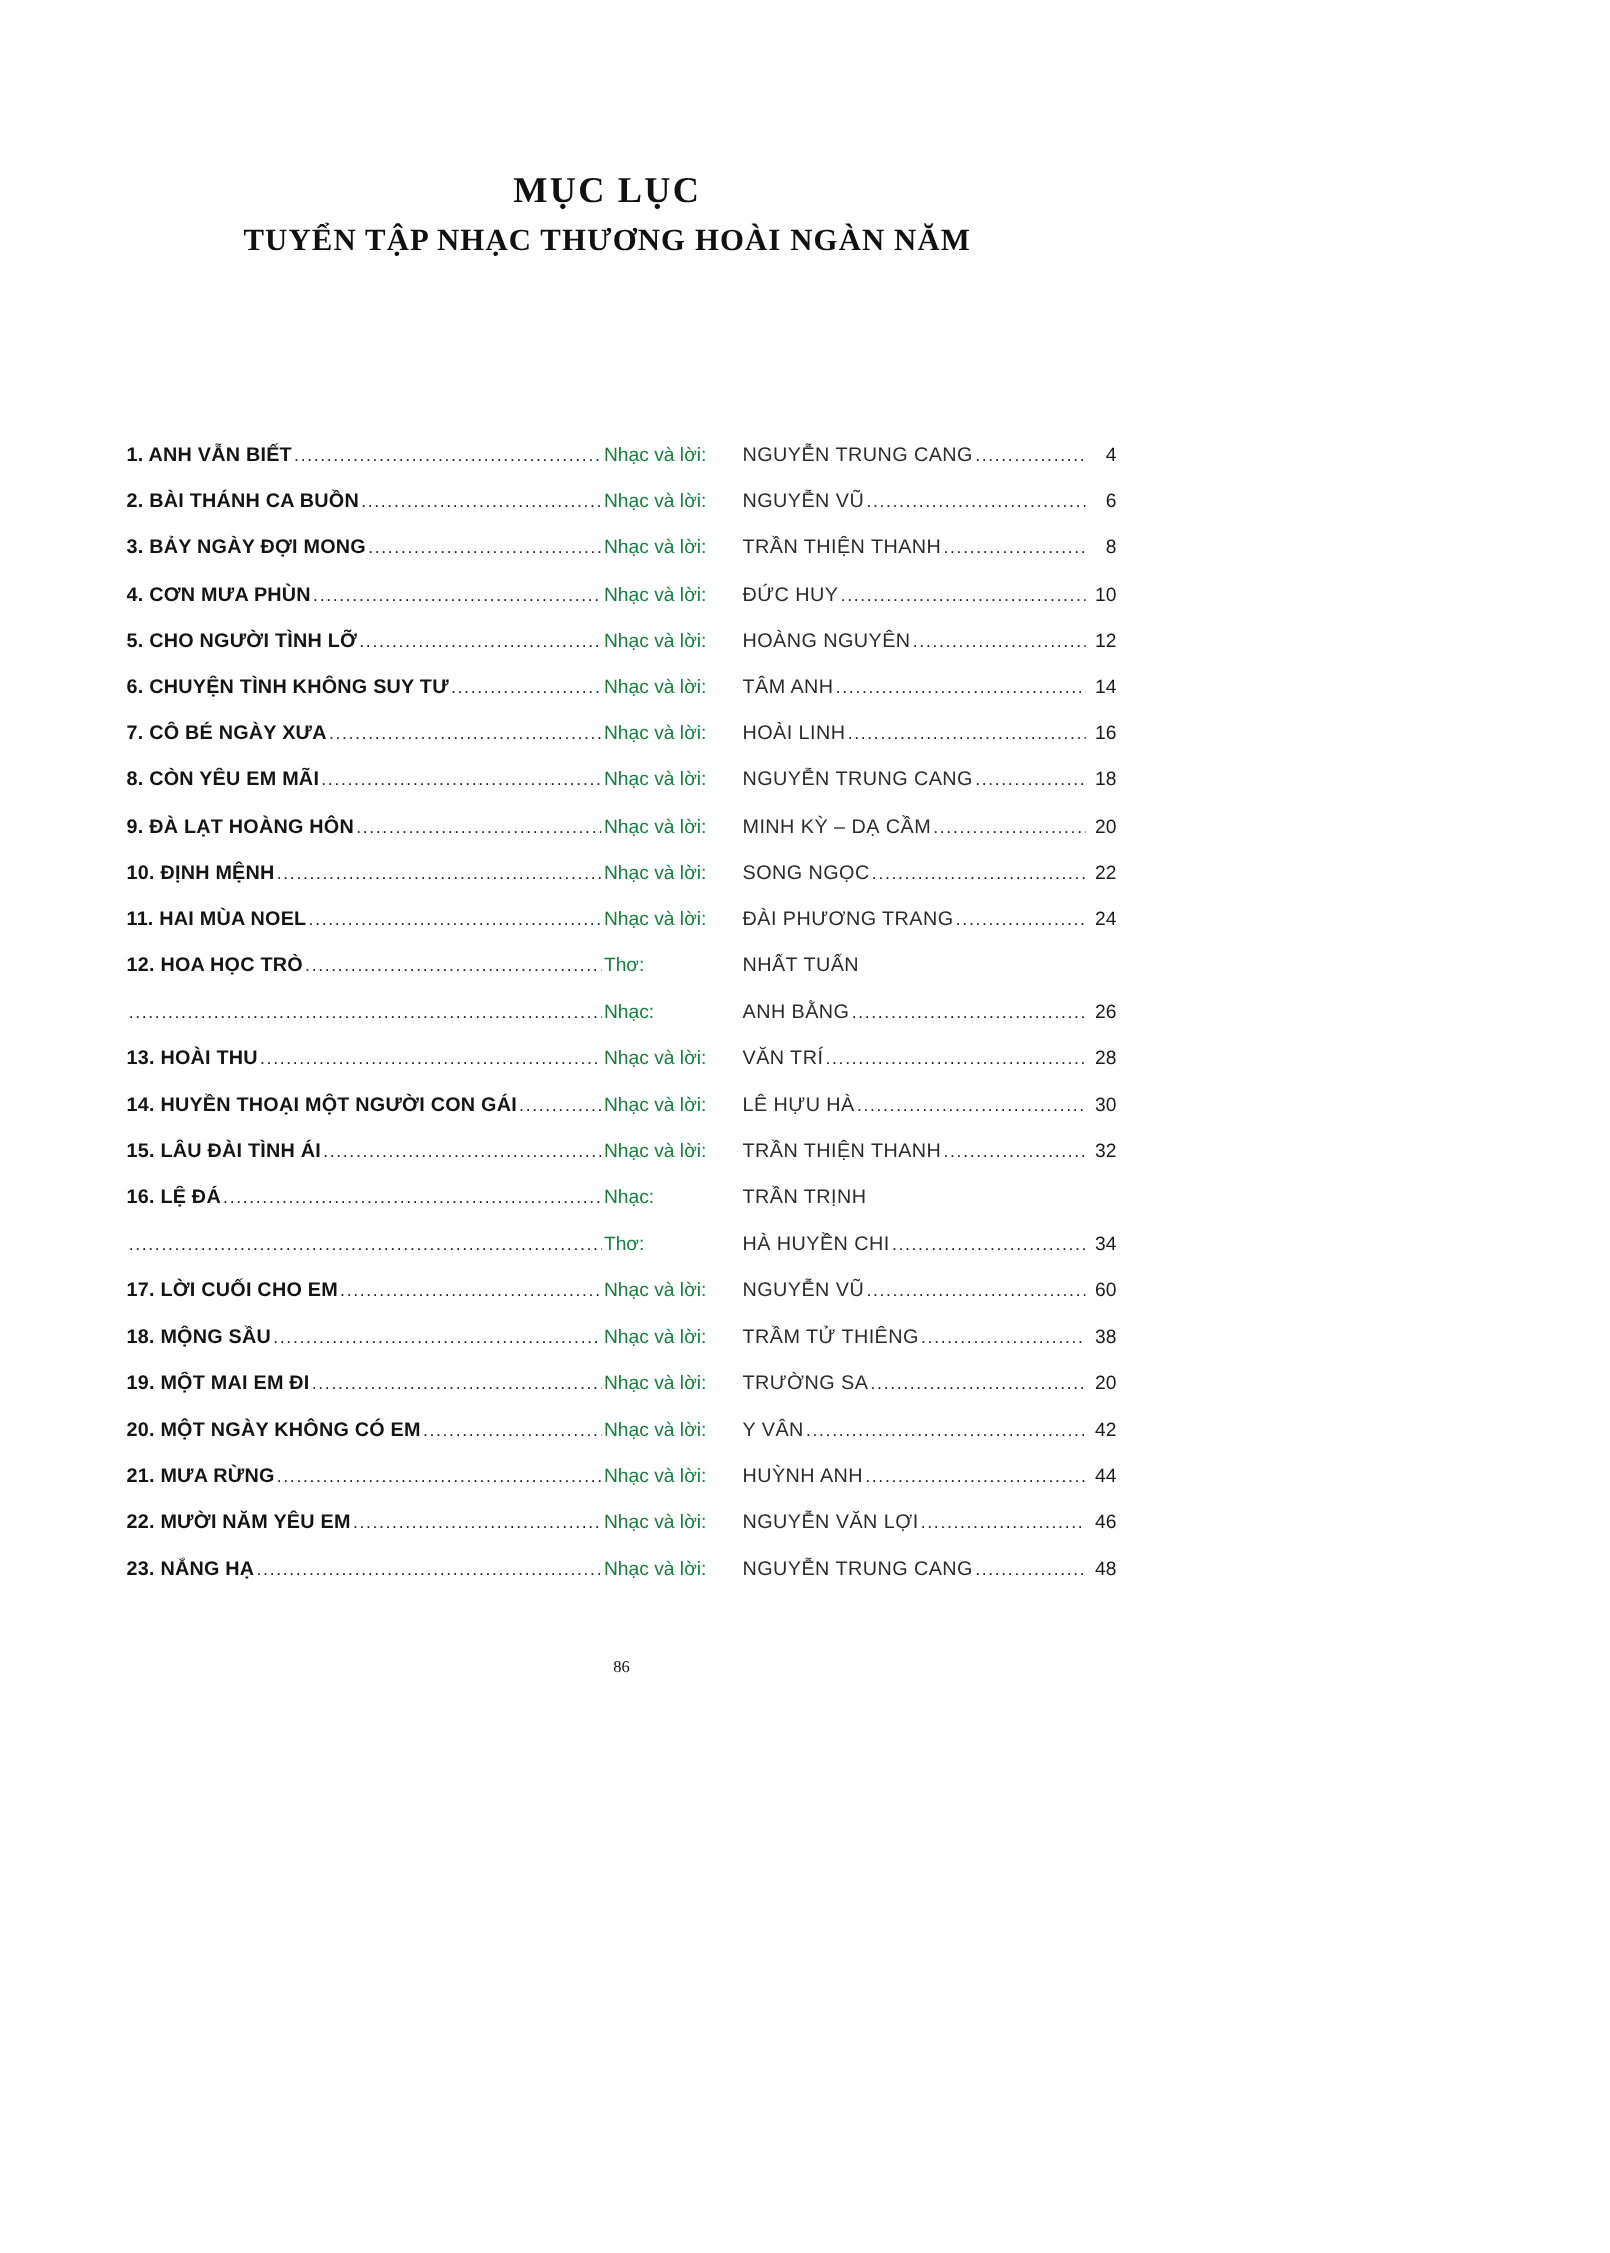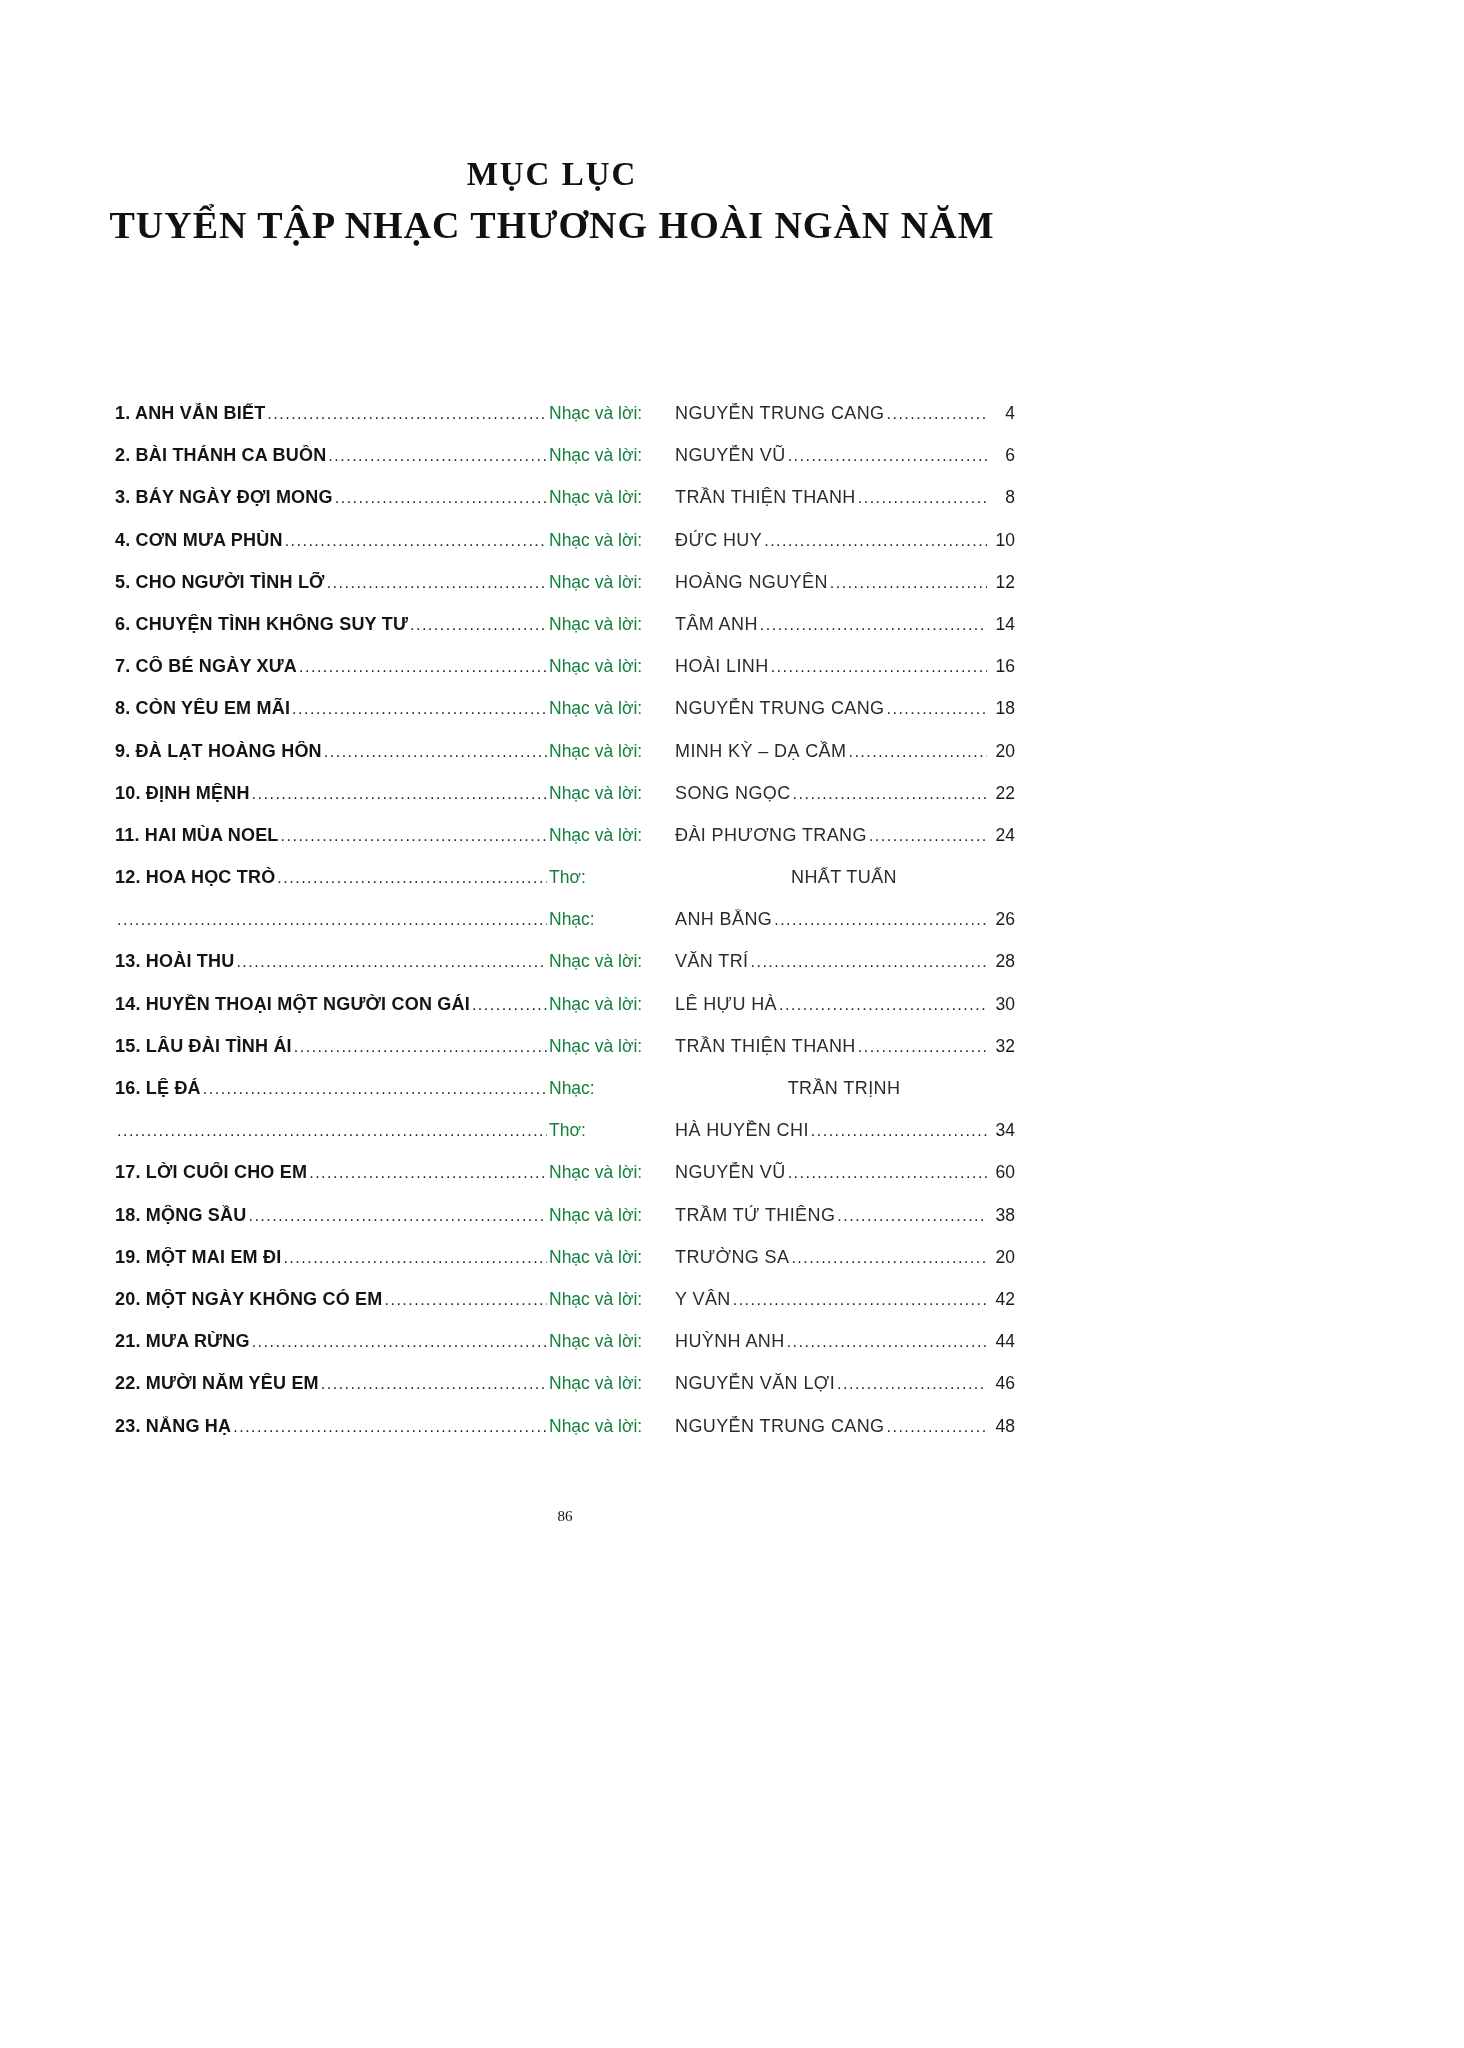--- a/index.html
+++ b/index.html
@@ -28,21 +28,21 @@
     font-family: "Liberation Serif", serif;
     font-weight: bold;
     color: #111111;
   }
   .header .title {
     font-size: 33px;
     letter-spacing: 2px;
   }
   .header .subtitle {
     margin-top: 10px;
-    font-size: 38px;
+    font-size: 28px;
     letter-spacing: 1px;
   }
 
   
   .toc {
     position: absolute;
     top: 374px;
     left: 115px;
     width: 900px;
     margin-top: 29px;
@@ -86,21 +86,20 @@
     font-size: 17.5px;
     color: #15803d;
     white-space: nowrap;
     padding-left: 2px;
   }
   .author-zone {
     flex: 1 1 auto;
     display: flex;
     align-items: baseline;
     overflow: hidden;
-    justify-content: center;
   }
   .author {
     flex: none;
     white-space: nowrap;
     font-size: 18px;
     letter-spacing: 0.4px;
     color: #2b2b2b;
     padding-right: 2px;
   }
   .pagenum {

